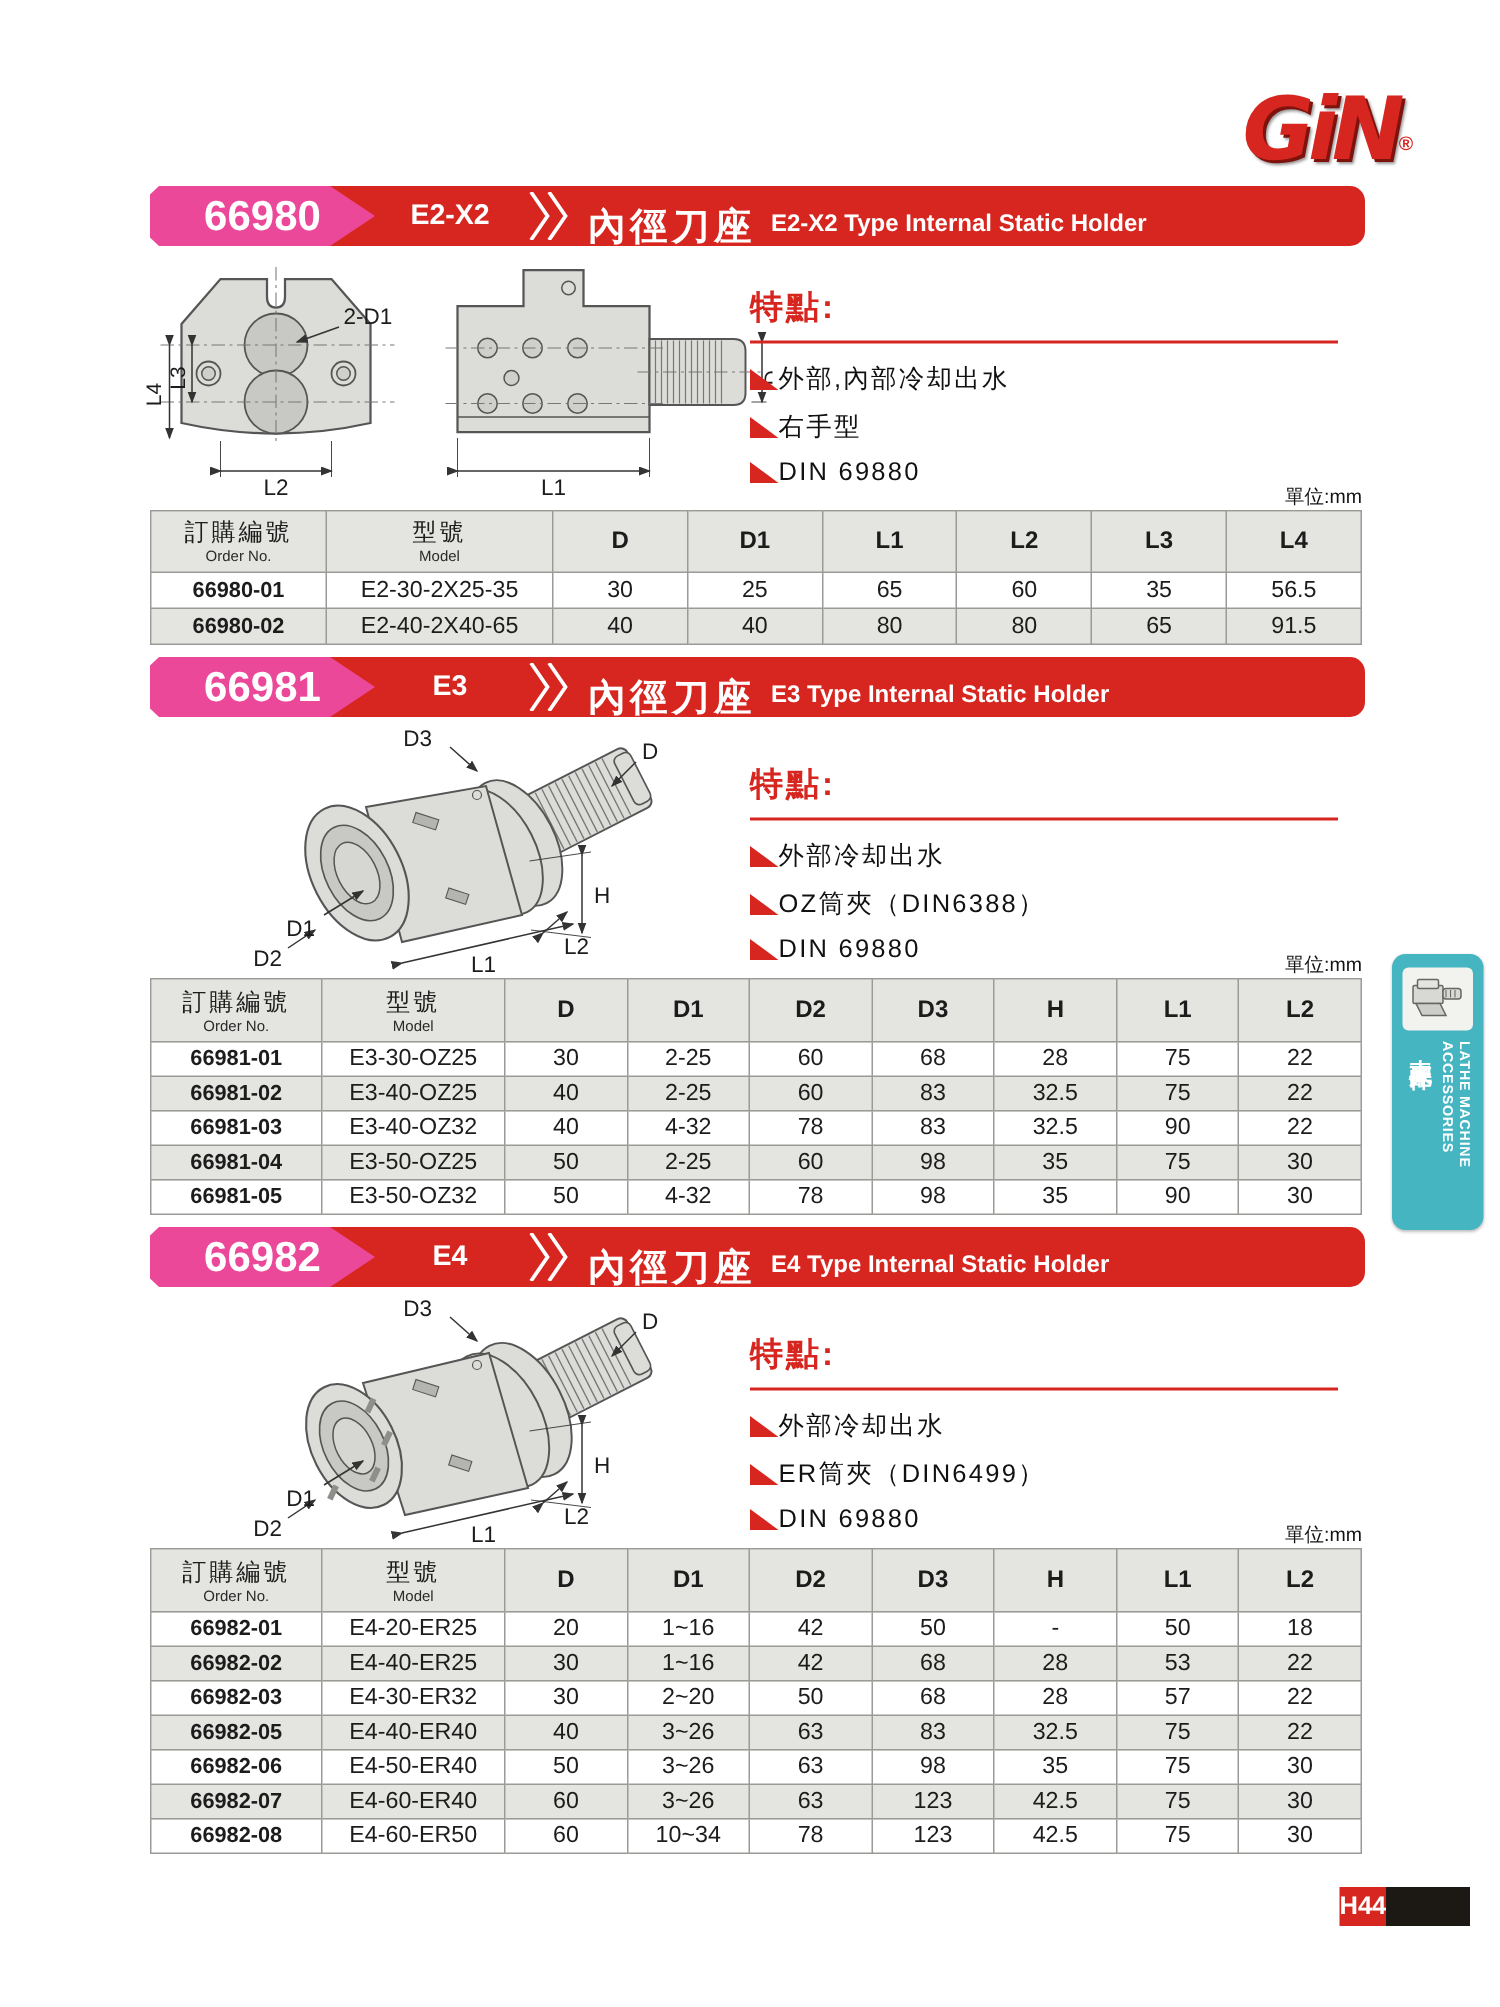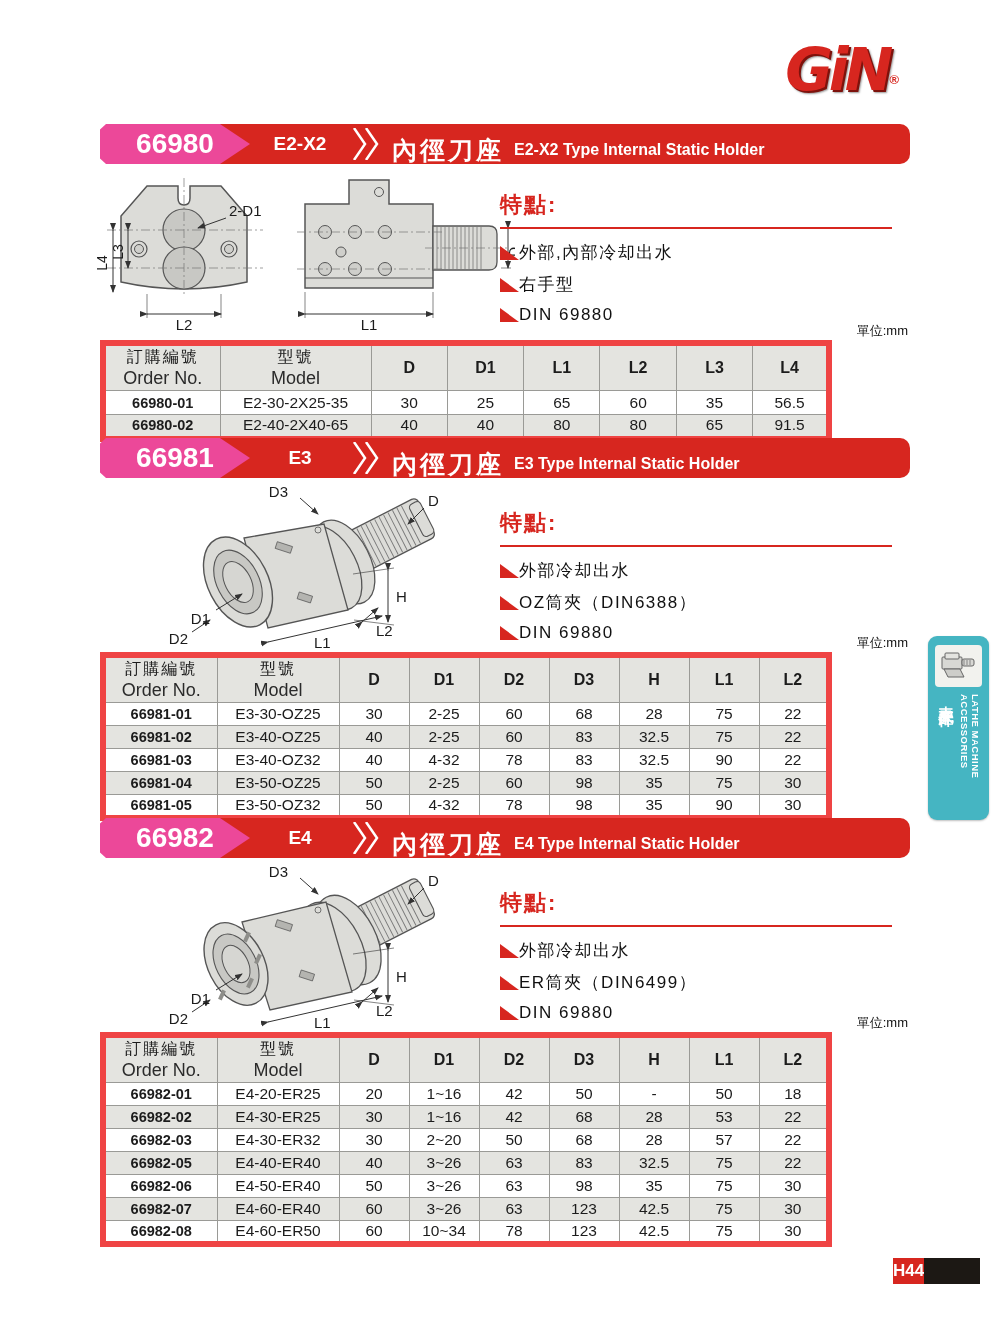--- a/index.html
+++ b/index.html
@@ -1,21 +1,21 @@
 <!DOCTYPE html>
 <html><head>
 <meta charset="utf-8">
 <style>
   * { margin:0; padding:0; box-sizing:border-box; }
   html,body { background:#ffffff; }
   body { font-family:"Liberation Sans","DejaVu Sans",sans-serif; color:#1c1c1c; }
   #page { position:relative; width:1000px; height:1338px; background:#ffffff; overflow:hidden; }
 
   
-  .logo { position:absolute; top:36px; left:742px; width:200px; height:72px; text-align:center; }
+  .logo { position:absolute; top:52px; left:742px; width:200px; height:72px; text-align:right; }
   .logo-text { font-size:58px; font-weight:900; font-style:italic; color:#d7261f; letter-spacing:-4px;
                text-shadow:2px 2px 0 #7e120c, 3px 3px 2px #999; font-family:"DejaVu Sans",sans-serif; }
   .logo-reg { font-size:13px; font-weight:700; font-style:italic; color:#d7261f; vertical-align:super; }
 
   
   .sec-header { position:absolute; left:100px; width:810px; height:40px; }
   .hdr-bar { position:absolute; left:20px; right:0; top:0; bottom:0; background:#d7261f; border-radius:5px 10px 10px 5px; }
   .hdr-black { position:absolute; left:0; top:0; width:150px; height:40px; background:#ec4899; color:#fff;
                display:flex; align-items:center; justify-content:center; font-size:28px; font-weight:800;
                clip-path:polygon(0 14%, 4% 0, 80% 0, 100% 50%, 80% 100%, 4% 100%, 0 86%); letter-spacing:0; }
@@ -32,27 +32,27 @@
                border-bottom:2px solid #d7261f; }
   .feat-list { list-style:none; margin-top:12px; }
   .feat-list li { display:flex; align-items:center; font-size:17px; font-weight:500;
                   letter-spacing:1.5px; color:#111; margin-bottom:9px; }
   .tri { width:0; height:0; border-bottom:14px solid #d7261f; border-right:19px solid transparent; flex:0 0 auto; }
 
   
   .unit { position:absolute; width:808px; left:100px; text-align:right; font-size:13px; color:#111; }
 
   
-  table.spec { position:absolute; left:100px; width:732px; border-collapse:collapse; table-layout:fixed;
-               border:6px solid #ef4444; font-size:15px; }
+  table.spec { position:absolute; left:100px; width:808px; border-collapse:collapse; table-layout:fixed;
+               border:1px solid #ef4444; font-size:15px; }
   table.spec th, table.spec td { border:1px solid #9a9a96; text-align:center; vertical-align:middle; padding:1px 2px; }
   table.spec thead th { background:#e4e4e0; }
   .th-order, .th-model { font-weight:400; }
   .th-zh { font-size:16px; letter-spacing:2px; color:#1c1c1c; }
-  .th-en { font-size:18px; color:#2a2a2a; }
+  .th-en { font-size:10px; color:#2a2a2a; }
   .th-dim { font-size:16px; font-weight:700; }
   table.spec tbody tr:nth-child(even) { background:#e4e4e0; }
   table.spec tbody tr { height:24px; }
   .td-order { font-weight:700; font-size:14.5px; }
   .td-model { font-size:15.5px; }
   .td-val { font-size:15.5px; }
   #table-66980 thead tr { height:41px; }
   #table-66981 thead tr, #table-66982 thead tr { height:42px; }
   #table-66981 tbody tr, #table-66982 tbody tr { height:23px; }
 
@@ -574,21 +574,21 @@
           <td class="td-val">20</td>
           <td class="td-val">1~16</td>
           <td class="td-val">42</td>
           <td class="td-val">50</td>
           <td class="td-val">-</td>
           <td class="td-val">50</td>
           <td class="td-val">18</td>
         </tr>
         <tr>
           <td class="td-order">66982-02</td>
-          <td class="td-model">E4-30-ER25</td>
+          <td class="td-model">E4-40-ER25</td>
           <td class="td-val">30</td>
           <td class="td-val">1~16</td>
           <td class="td-val">42</td>
           <td class="td-val">68</td>
           <td class="td-val">28</td>
           <td class="td-val">53</td>
           <td class="td-val">22</td>
         </tr>
         <tr>
           <td class="td-order">66982-03</td>

